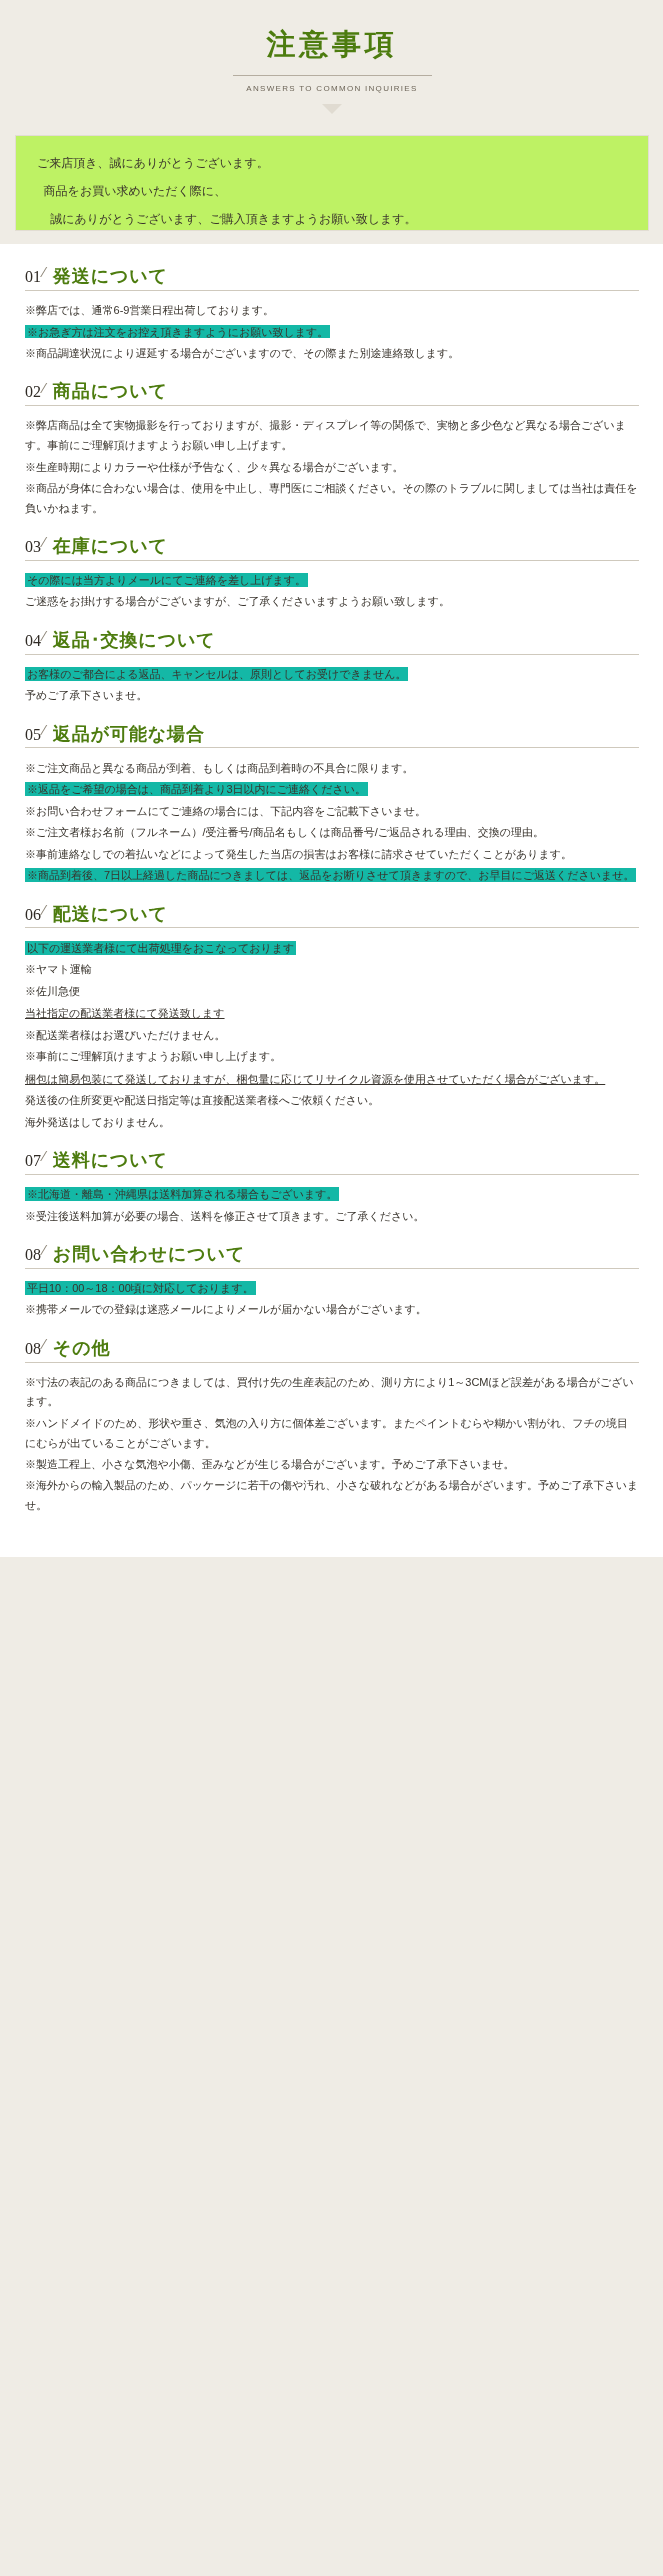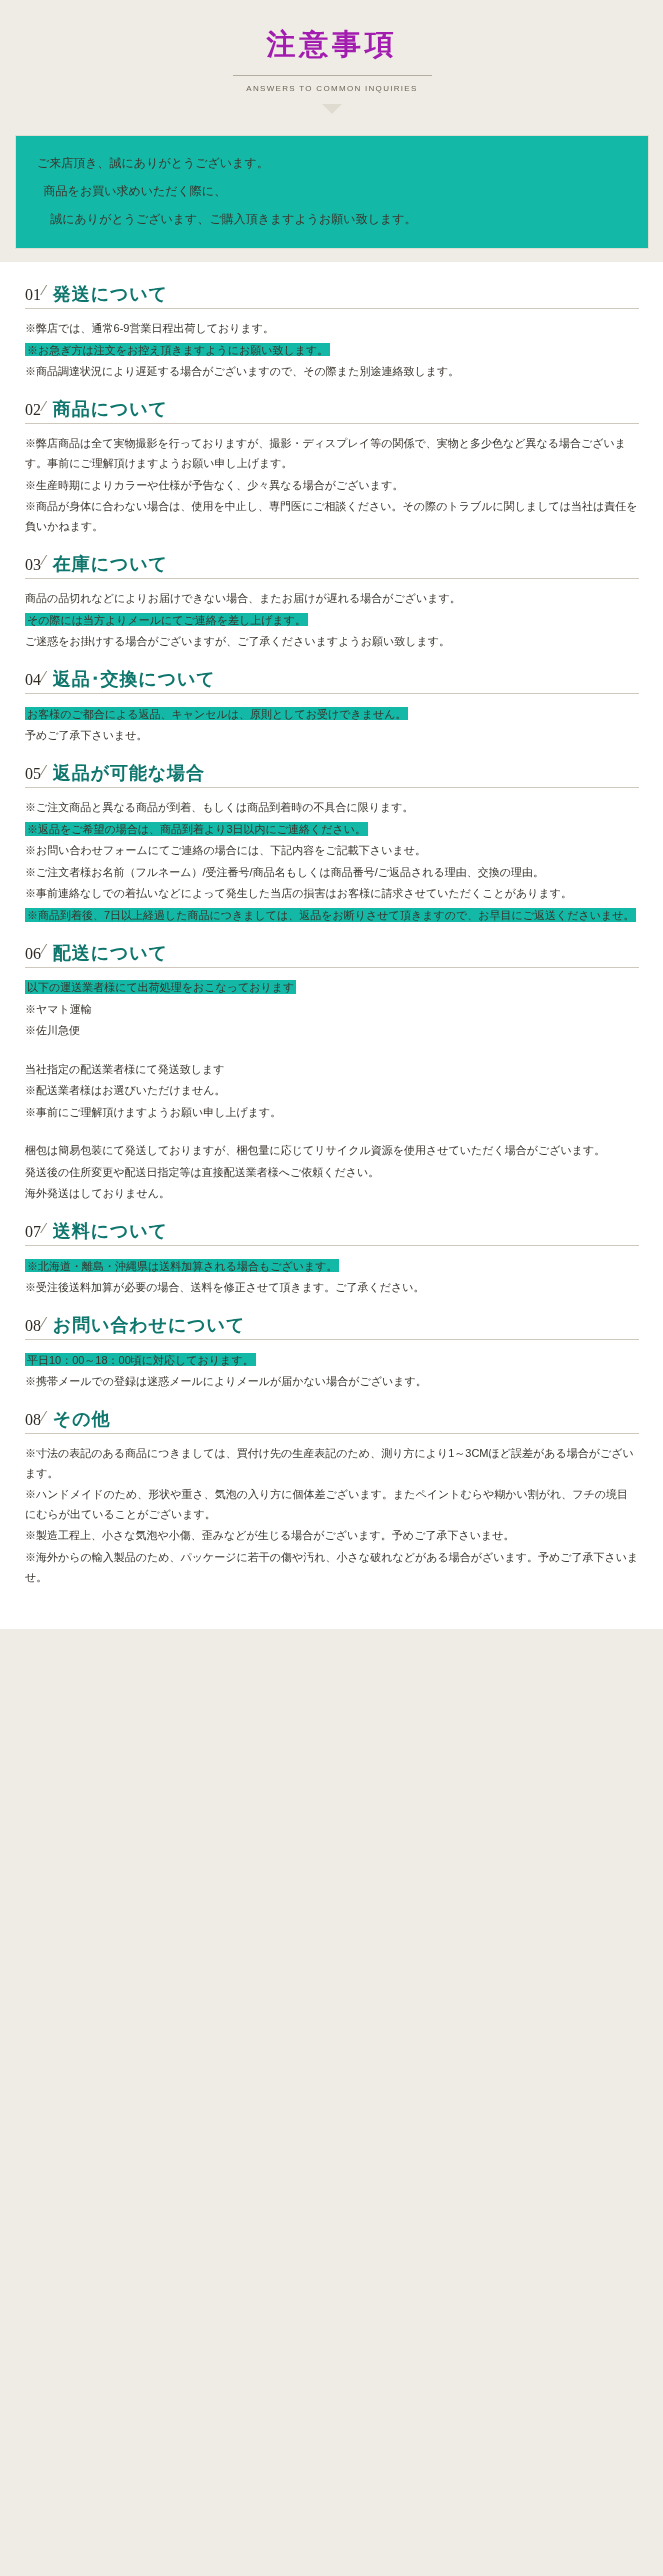--- a/index.html
+++ b/index.html
@@ -21,21 +21,21 @@
   .header {
     padding:25px 0 9.5px 0;
     text-align:center;
     background:#efece5;
   }
   .header h1 {
     margin:0;
     font-size:29px;
     font-weight:bold;
     letter-spacing:3.8px;
-    color:#a21caf;
+    color:#4d7c0f;
     font-family:"Liberation Serif", serif;
   }
   .header .rule {
     width:199px;
     height:0.9px;
     background:#b5ada0;
     margin:10.4px auto 7.6px auto;
   }
   .header .sub {
     font-size:8px;
@@ -45,23 +45,23 @@
   .arrow {
     width:0; height:0;
     margin:11.4px auto 0 auto;
     border-left:10.4px solid transparent;
     border-right:10.4px solid transparent;
     border-top:10.4px solid #e0dbd1;
   }
   
   .intro {
     margin:11.4px 15px 0 15px;
-    background:#14b8a6;
+    background:#bef264;
     border:0.9px solid #e2ddd3;
-    padding:16px 19px 18px 21px;
+    padding:16px 19px 0 21px;
   }
   .intro p {
     margin:0 0 5.7px 0;
     font-size:12px;
     line-height:1.85;
     color:#3a342c;
   }
   .intro p:last-child { margin-bottom:0; }
   .intro .ind1 { padding-left:6.6px; }
   .intro .ind2 { padding-left:13.3px; }
@@ -90,31 +90,31 @@
   .sec-slash {
     font-size:14.2px;
     color:#8a8274;
     margin:0 7.6px 0 1.9px;
     position:relative;
     top:-4.7px;
   }
   .sec-head {
     font-size:18px;
     font-weight:bold;
-    color:#0f766e;
+    color:#4d7c0f;
     letter-spacing:0.9px;
     line-height:1;
   }
   .txt {
     font-size:11px;
     line-height:1.78;
     color:#38332c;
     margin:0 0 1.9px 0;
   }
-  .gap { margin-top:19px; }
+  .gap { margin-top:3px;text-decoration:underline; }
   .hl {
     background:#14b8a6;
     padding:0.9px 1.9px;
   }
 </style>
 </head>
 <body>
 
 <div class="page">
 
@@ -151,21 +151,20 @@
         <p class="txt"><span>※弊店商品は全て実物撮影を行っておりますが、撮影・ディスプレイ等の関係で、実物と多少色など異なる場合ございます。事前にご理解頂けますようお願い申し上げます。</span></p>
         <p class="txt"><span>※生産時期によりカラーや仕様が予告なく、少々異なる場合がございます。</span></p>
         <p class="txt"><span>※商品が身体に合わない場合は、使用を中止し、専門医にご相談ください。その際のトラブルに関しましては当社は責任を負いかねます。</span></p>
       </div>
       <div class="sec">
         <div class="sec-title">
           <span class="sec-num">03</span>
           <span class="sec-slash">⁄</span>
           <span class="sec-head">在庫について</span>
         </div>
-        <p class="txt"><span>商品の品切れなどによりお届けできない場合、またお届けが遅れる場合がございます。</span></p>
         <p class="txt"><span class="hl">その際には当方よりメールにてご連絡を差し上げます。</span></p>
         <p class="txt"><span>ご迷惑をお掛けする場合がございますが、ご了承くださいますようお願い致します。</span></p>
       </div>
       <div class="sec">
         <div class="sec-title">
           <span class="sec-num">04</span>
           <span class="sec-slash">⁄</span>
           <span class="sec-head">返品･交換について</span>
         </div>
         <p class="txt"><span class="hl">お客様のご都合による返品、キャンセルは、原則としてお受けできません。</span></p>

